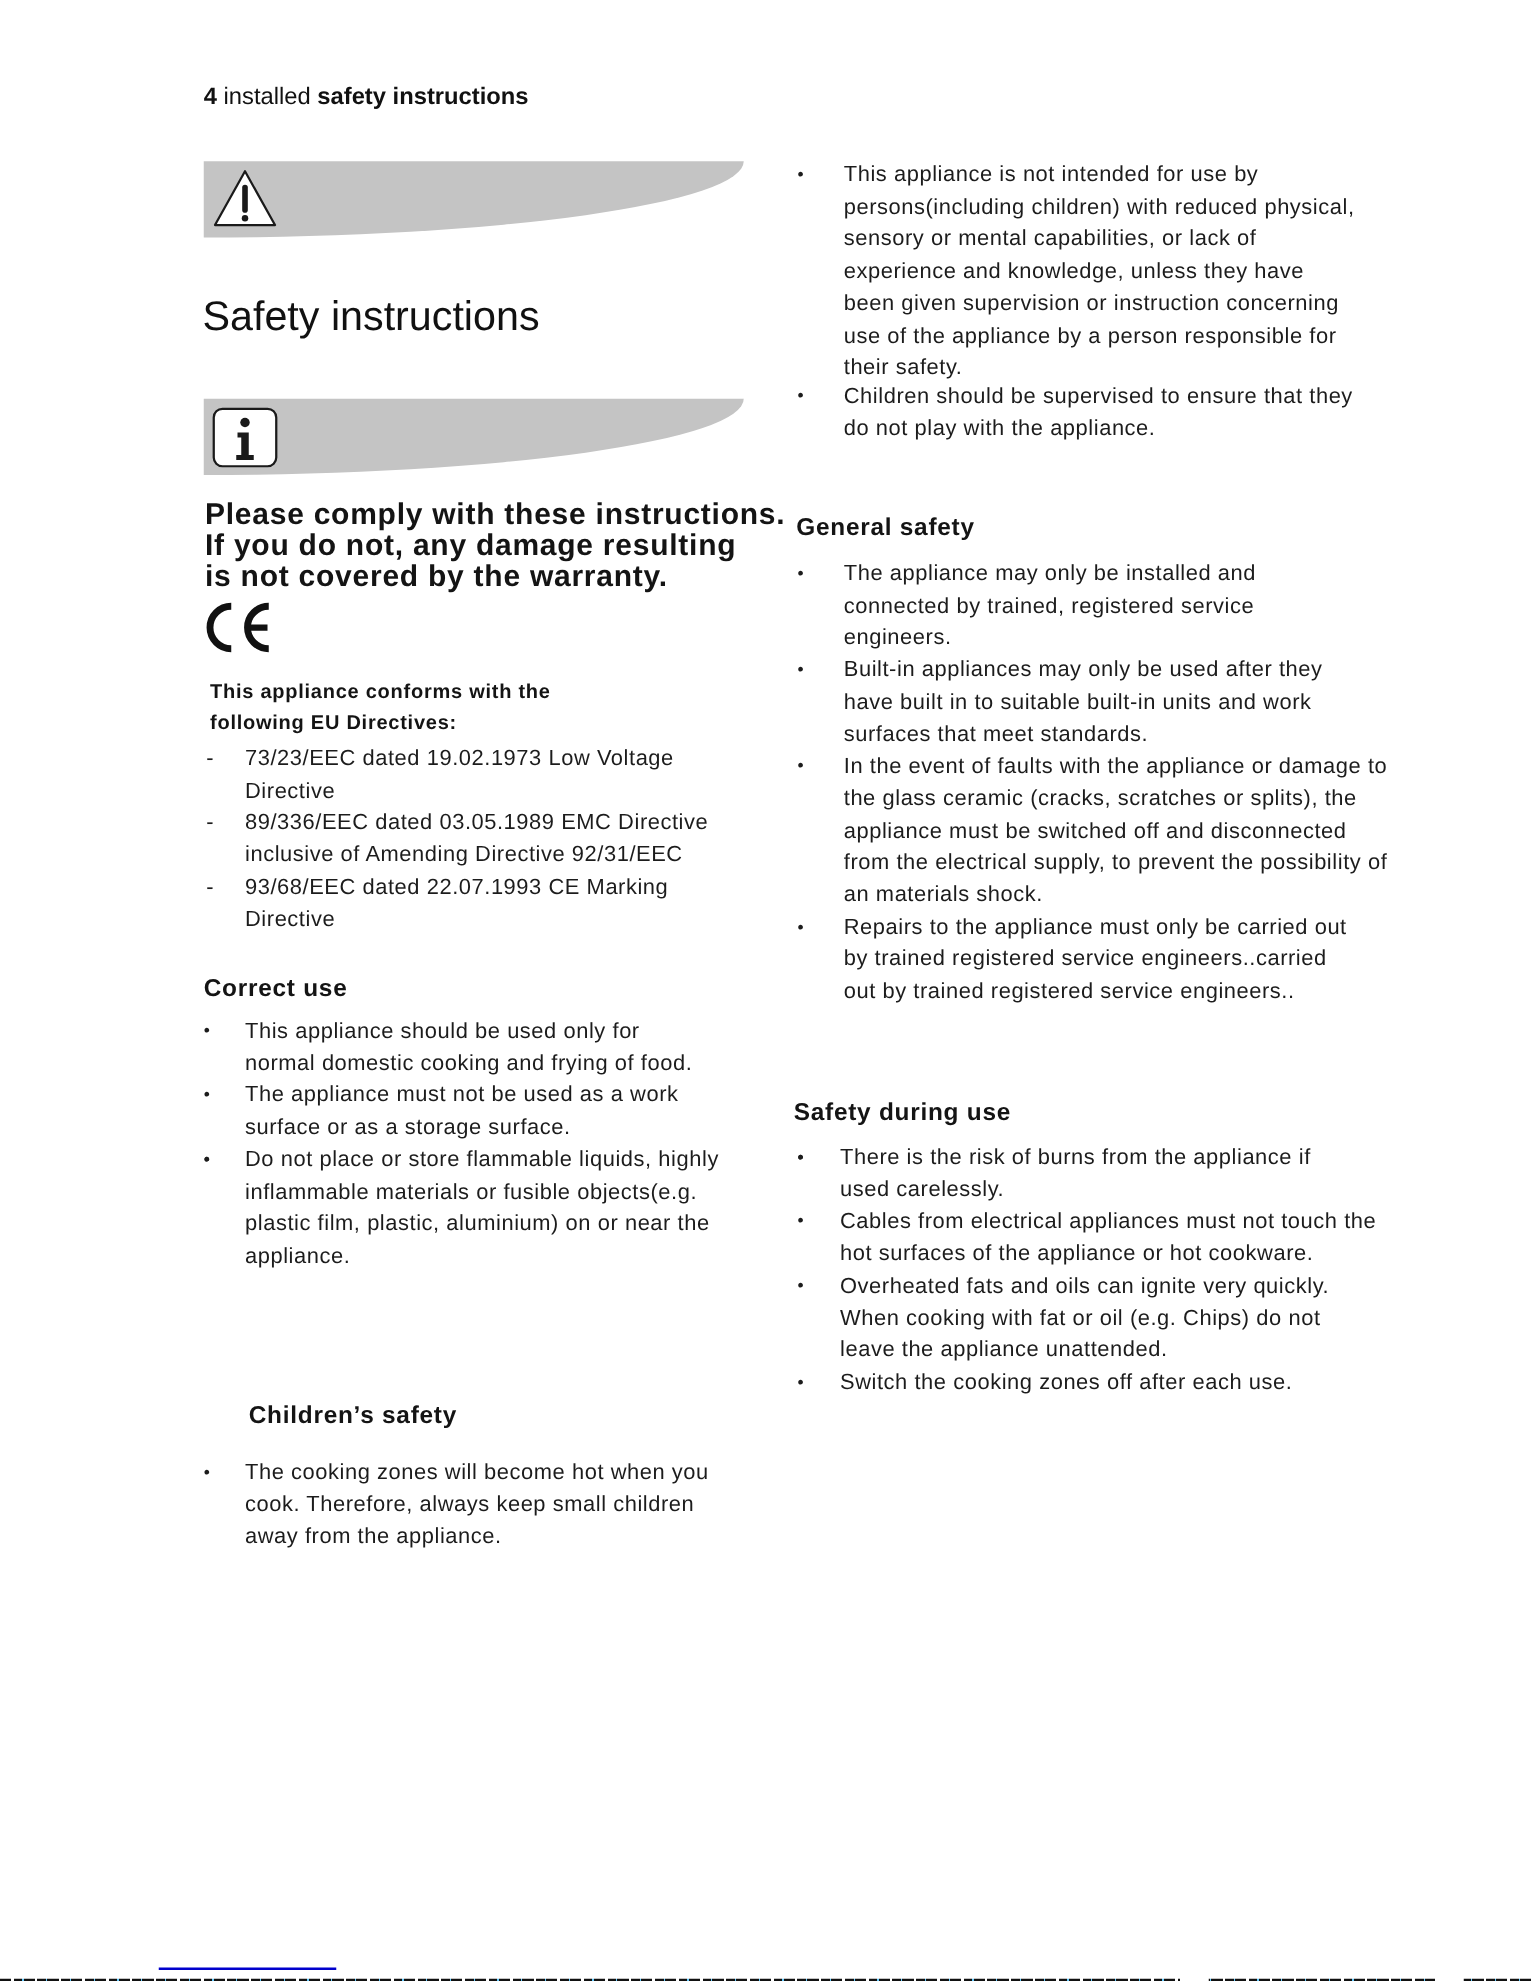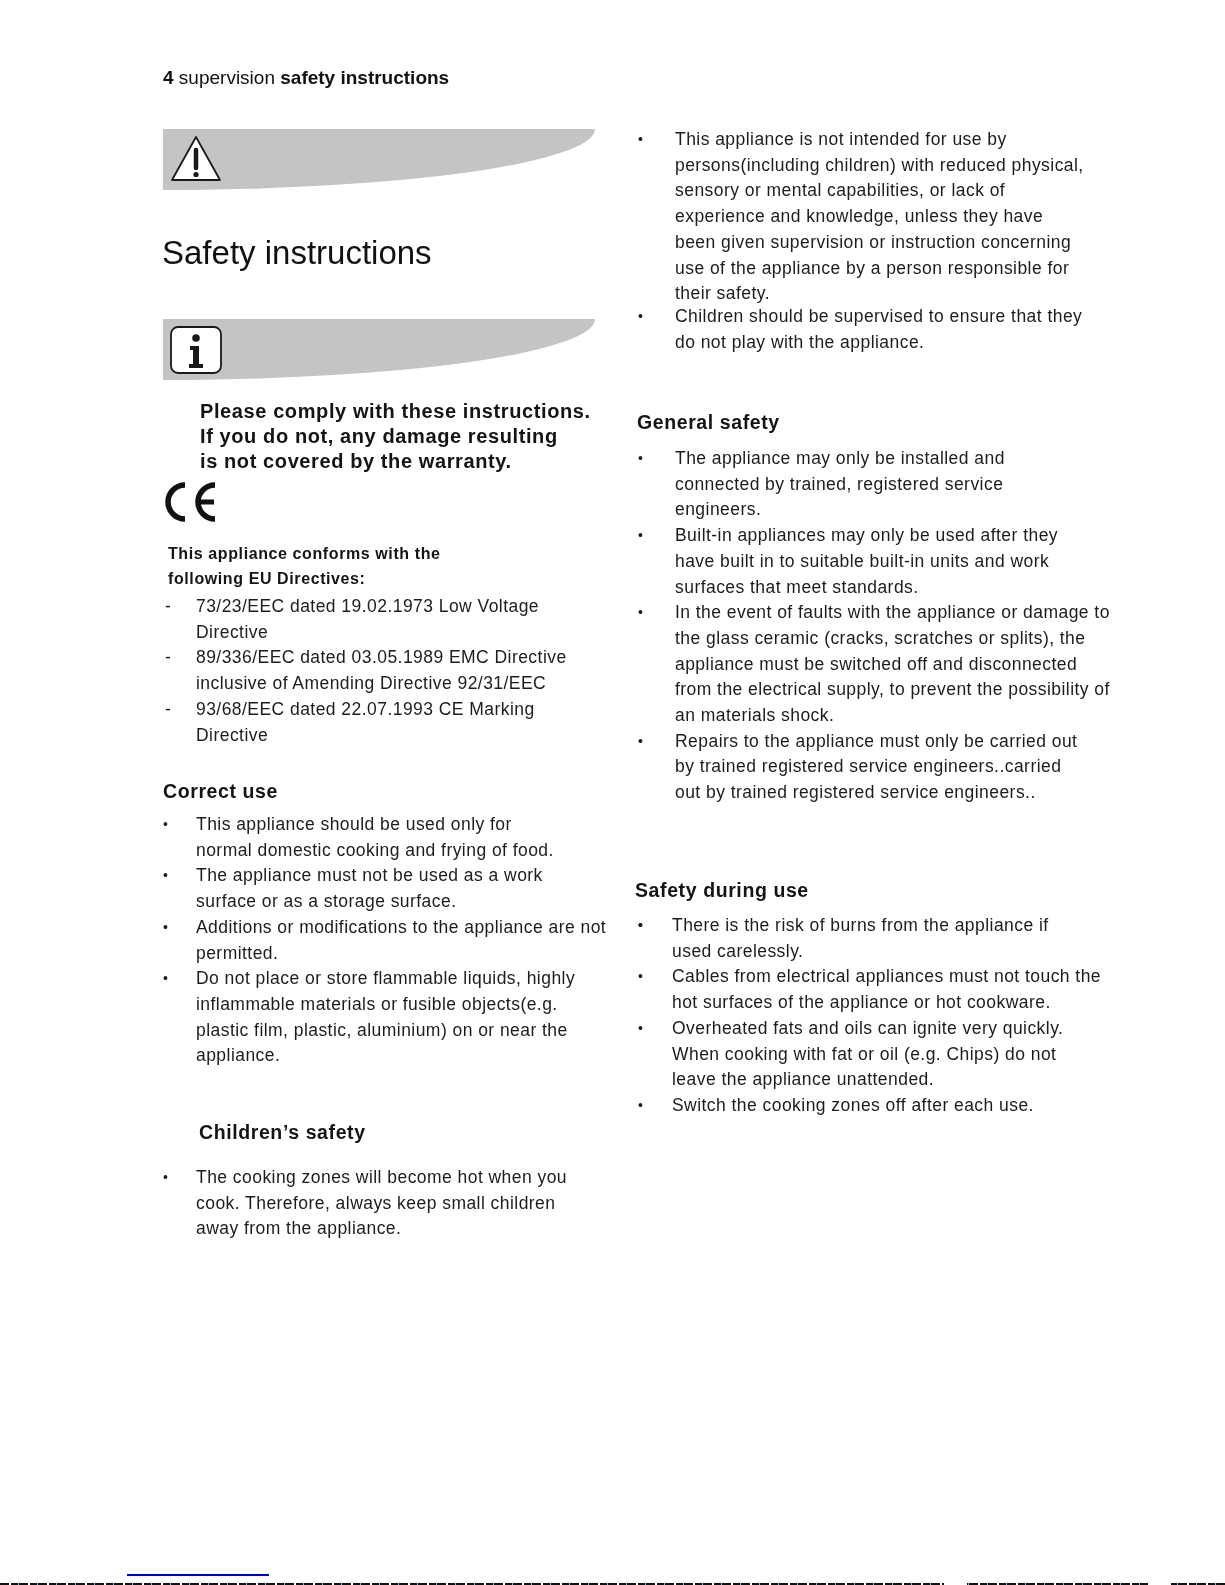--- a/index.html
+++ b/index.html
@@ -56,26 +56,25 @@
     line-height: 42px;
     font-weight: normal;
     color: #111;
     white-space: nowrap;
   }
 
   
   .notice {
     left: 164px; top: 399px;
     width: 440px;
-    font-size: 20px;
+    font-size: 24px;
     line-height: 25px;
     font-weight: bold;
     letter-spacing: 0.6px;
     color: #141414;
-    margin-left: 36px;
   }
   .notice div { white-space: nowrap; }
 
   .ce-mark {
     left: 163px; top: 480px;
     width: 58px; height: 44px;
   }
 
   .directives-heading {
     left: 168px; top: 541px;
@@ -144,21 +143,21 @@
     background: #0000cc;
   }
   .bottom-gap1 { left: 944px; top: 1582px; width: 23px; height: 3px; background: #fff; }
   .bottom-gap2 { left: 1148px; top: 1582px; width: 23px; height: 3px; background: #fff; }
 </style>
 </head>
 <body>
 
 <div class="abs running-header">
   <span class="pg">4</span>
-  <span class="brand">supervision</span>
+  <span class="brand">installed</span>
   <span class="sect">safety instructions</span>
 </div>
 
 <div class="abs banner banner-warning">
   <svg class="icon" viewBox="0 0 54 50">
     <path d="M27 3 L51 46 L3 46 Z" fill="#ffffff" stroke="#1a1a1a" stroke-width="1.8" stroke-linejoin="round"></path>
     <path d="M27 16 L27 34" stroke="#1a1a1a" stroke-width="4.5" stroke-linecap="round"></path>
     <circle cx="27" cy="40.5" r="2.6" fill="#1a1a1a"></circle>
   </svg>
 </div>
@@ -210,21 +209,20 @@
   <li style="width:370px;">
     <span class="marker">•</span>
     <span>This appliance should be used only for normal domestic cooking and frying of food.</span>
   </li>
   <li style="width:400px;">
     <span class="marker">•</span>
     <span>The appliance must not be used as a work surface or as a storage surface.</span>
   </li>
   <li style="width:440px;">
     <span class="marker">•</span>
-    <span> Additions or modifications to the appliance are not permitted.</span>
   </li>
   <li style="width:400px;">
     <span class="marker">•</span>
     <span>Do not place or store flammable liquids, highly inflammable materials or fusible objects(e.g. plastic film, plastic, aluminium) on or near the appliance.</span>
   </li>
 </ul>
 
 <div class="abs sub-heading" style="left:163px; top:1120px;margin-left:36px;">Children’s safety</div>
 <ul class="abs bullet-list text col-left" style="top:1165px;">
   <li style="width:400px;">

